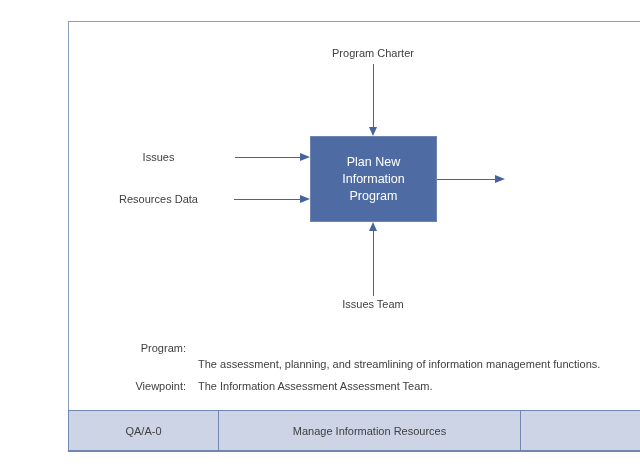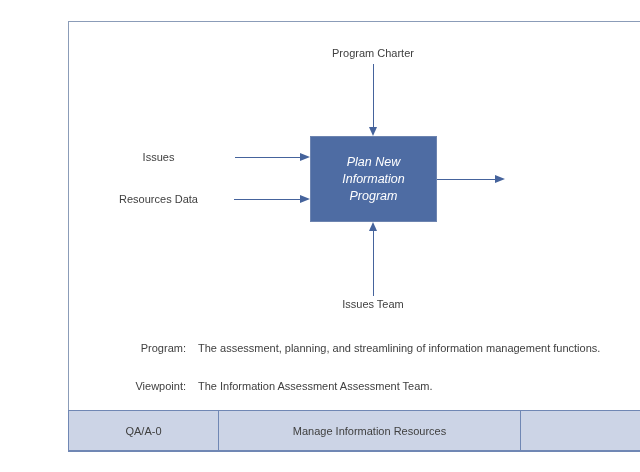--- a/index.html
+++ b/index.html
@@ -37,21 +37,21 @@
   .line-h{position:absolute;height:1px;background:var(--connector);}
   .line-v{position:absolute;width:1px;background:var(--connector);}
   .head{position:absolute;width:0;height:0;}
   .head.right{border-top:4px solid transparent;border-bottom:4px solid transparent;border-left:10px solid var(--connector);}
   .head.down{border-left:4px solid transparent;border-right:4px solid transparent;border-top:9px solid var(--connector);}
   .head.up{border-left:4px solid transparent;border-right:4px solid transparent;border-bottom:9px solid var(--connector);}
   .activity-box{
     position:absolute;left:262px;top:136px;width:127px;height:86px;
     background:var(--box-fill);
     border:1px solid var(--box-border);
-    display:flex;align-items:center;justify-content:center;font-style:italic;
+    display:flex;align-items:center;justify-content:center;
   }
   .activity-box .box-label{
     width:92px;text-align:center;
     font-size:12.5px;line-height:17px;color:var(--box-text);
   }
   .note-label{position:absolute;height:14px;line-height:14px;font-size:11px;text-align:right;}
   .note-text{position:absolute;height:14px;line-height:14px;font-size:11px;white-space:nowrap;}
   .title-bar{
     position:absolute;left:20px;top:410px;width:600px;height:42px;
     background:var(--bar-fill);
@@ -91,21 +91,21 @@
   </div>
 
   <div class="line-h" style="left:389px;top:179px;width:59px;"></div>
   <div class="head right" style="left:447px;top:175px;"></div>
 
   <div class="line-v" style="left:325px;top:231px;height:65px;"></div>
   <div class="head up" style="left:321px;top:222px;"></div>
   <div class="lbl center" style="left:250px;top:297px;width:150px;">Issues Team</div>
 
   <div class="note-label" style="left:48px;top:341px;width:90px;">Program:</div>
-  <div class="note-text" style="left:150px;top:341px;">The assessment, planning, and streamlining of information management functions.</div>
+  <div class="note-text" style="left:150px;top:357px;">The assessment, planning, and streamlining of information management functions.</div>
 
   <div class="note-label" style="left:48px;top:379px;width:90px;">Viewpoint:</div>
   <div class="note-text" style="left:150px;top:379px;">The Information Assessment Assessment Team.</div>
 
   <div class="title-bar">
     <div class="cell cell-node">
       <span>QA/A-0</span>
     </div>
     <div class="cell cell-title">
       <span>Manage Information Resources</span>

